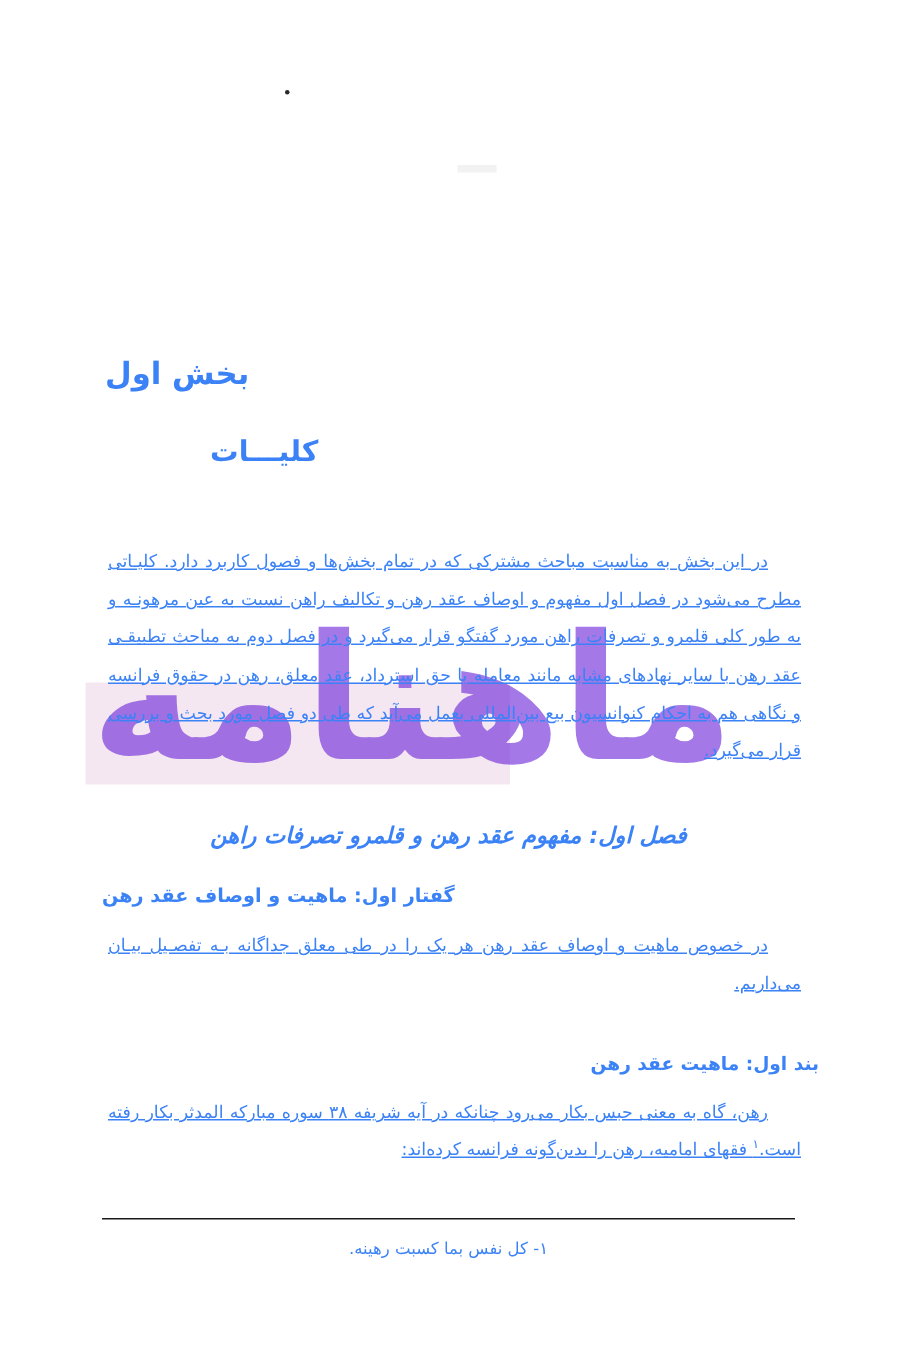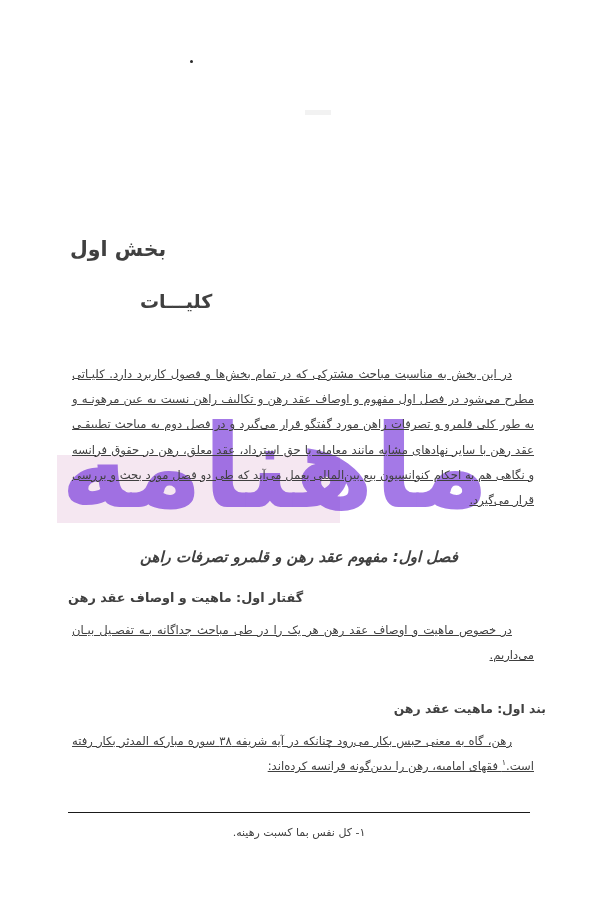--- a/index.html
+++ b/index.html
@@ -59,21 +59,21 @@
   #content {
     position: absolute;
     left: 0;
     top: 0;
     width: 600px;
     height: 913px;
     z-index: 2;
   }
   .blk {
     position: absolute;
-    color: #404040;
+    color: #3b82f6;
   }
 
   .part-title {
     right: 70px;
     top: 237px;
     width: 460px;
     text-align: left;
     font-size: 20.5px;
     font-weight: 700;
     letter-spacing: 0px;
@@ -202,21 +202,21 @@
     <div class="blk part-title">بخش اول</div>
 
     <div class="blk part-subtitle">کلیـــات</div>
 
     <div class="blk body-par" id="intro-paragraph">در این بخش به مناسبت مباحث مشترکی که در تمام بخش‌ها و فصول کاربرد دارد. کلیـاتی مطرح می‌شود در فصل اول مفهوم و اوصاف عقد رهن و تکالیف راهن نسبت به عین مرهونـه و به طور کلی قلمرو و تصرفات راهن مورد گفتگو قرار می‌گیرد و در فصل دوم به مباحث تطبیقـی عقد رهن با سایر نهادهای مشابه مانند معامله با حق استرداد، عقد معلق، رهن در حقوق فرانسه و نگاهی هم به احکام کنوانسیون بیع بین‌المللی بعمل می‌آید که طی دو فصل مورد بحث و بررسی قرار می‌گیرد.</div>
 
     <div class="blk chapter-heading">فصل اول: مفهوم عقد رهن و قلمرو تصرفات راهن</div>
 
     <div class="blk section-heading">گفتار اول: ماهیت و اوصاف عقد رهن</div>
 
-    <div class="blk body-par" id="gooftar-paragraph">در خصوص ماهیت و اوصاف عقد رهن هر یک را در طی مباحث جداگانه بـه تفصـیل بیـان می‌داریم.</div>
+    <div class="blk body-par" id="gooftar-paragraph">در خصوص ماهیت و اوصاف عقد رهن هر یک را در طی معلق جداگانه بـه تفصـیل بیـان می‌داریم.</div>
 
     <div class="blk clause-heading">بند اول: ماهیت عقد رهن</div>
 
     <div class="blk body-par" id="mahiat-paragraph"><span>رهن، گاه به معنی حبس بکار می‌رود چنانکه در آیه شریفه ۳۸ سوره مبارکه المدثر بکار رفته است.</span><sup class="fn">۱</sup><span> فقهای امامیه، رهن را بدین‌گونه فرانسه کرده‌اند:</span></div>
 
     <div id="footnote-rule"></div>
 
     <div class="blk" id="footnote-text">۱- کل نفس بما کسبت رهینه.</div>
 
 

